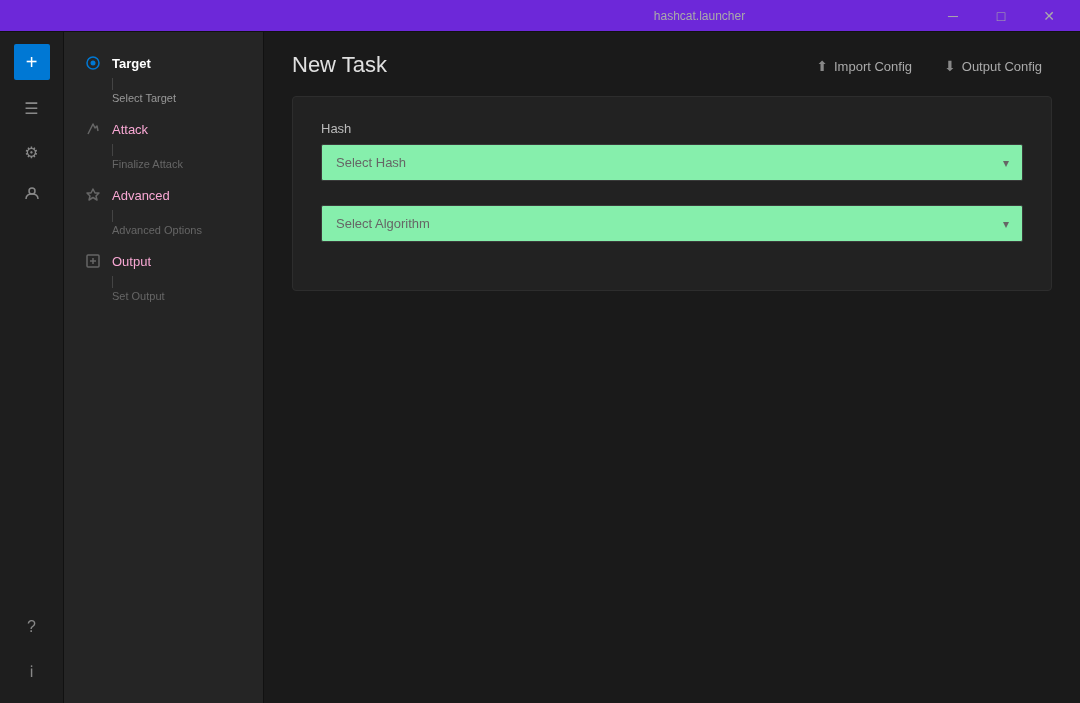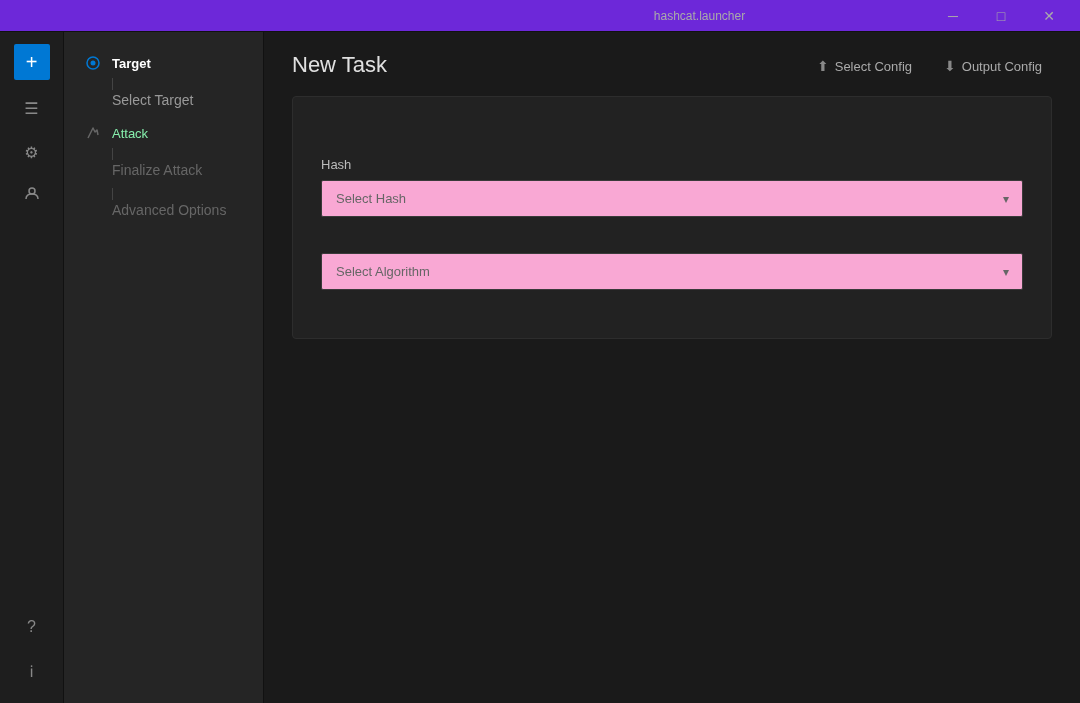--- a/index.html
+++ b/index.html
@@ -138,25 +138,25 @@
       height: 18px;
       display: flex;
       align-items: center;
       justify-content: center;
       font-size: 14px;
       color: #777;
     }
     .nav-item.active .nav-icon { color: #0078d4; }
     .nav-item-label {
       font-size: 13px;
-      color: #86efac;
+      color: #f9a8d4;
     }
     .nav-item.active .nav-item-label { color: #fff; font-weight: 600; }
     .nav-item-sublabel {
-      font-size: 14px;
+      font-size: 11px;
       color: #666;
       margin-left: 28px;
       padding: 2px 0 6px 0;
     }
     .nav-item.active .nav-item-sublabel { color: #999; }
     .nav-connector {
       width: 1px;
       background: #444;
       height: 12px;
       margin-left: 28px;
@@ -207,35 +207,34 @@
     .card {
       margin: 0 28px 20px 28px;
       background: #222;
       border-radius: 4px;
       padding: 24px 28px;
       border: 1px solid #2d2d2d;
     }
 
     .field-group {
       margin-bottom: 24px;
-      margin-top: 36px;
     }
     .field-label {
       font-size: 13px;
       color: #bbb;
       margin-bottom: 8px;
       font-weight: 400;
     }
     .select-wrapper {
       position: relative;
       width: 100%;
     }
     .select-control {
       width: 100%;
-      background: #f9a8d4;
+      background: #86efac;
       border: 1px solid #3a3a3a;
       border-radius: 2px;
       color: #666;
       font-size: 13px;
       padding: 10px 29px 10px 14px;
       appearance: none;
       cursor: pointer;
       outline: none;
     }
     .select-chevron {
@@ -314,36 +313,57 @@
             <path d="M3 13L8 3l2 4 2-2 1 5" stroke="#666" stroke-width="1.5" stroke-linejoin="round"></path>
           </svg>
         </span>
         <span class="nav-item-label">Attack</span>
       </div>
       <div class="nav-connector"></div>
       <div class="nav-item-sublabel">Finalize Attack</div>
     </div>
 
     <div class="nav-item">
+      <div class="nav-item-header">
+        <span class="nav-icon">
+          <svg width="16" height="16" viewBox="0 0 16 16" fill="none">
+            <path d="M8 2 L6 6 L2 6 L5 9 L4 13 L8 10.5 L12 13 L11 9 L14 6 L10 6 Z" stroke="#666" stroke-width="1.5" stroke-linejoin="round"></path>
+          </svg>
+        </span>
+        <span class="nav-item-label">Advanced</span>
+      </div>
       <div class="nav-connector"></div>
       <div class="nav-item-sublabel">Advanced Options</div>
     </div>
 
+    <div class="nav-item">
+      <div class="nav-item-header">
+        <span class="nav-icon">
+          <svg width="16" height="16" viewBox="0 0 16 16" fill="none">
+            <rect x="2" y="2" width="12" height="12" rx="1" stroke="#666" stroke-width="1.5"></rect>
+            <path d="M5 8h6M8 5v6" stroke="#666" stroke-width="1.5"></path>
+          </svg>
+        </span>
+        <span class="nav-item-label">Output</span>
+      </div>
+      <div class="nav-connector"></div>
+      <div class="nav-item-sublabel">Set Output</div>
+    </div>
 
 
   </div>
 
   <div class="main-content">
 
     <div class="top-bar">
       <h1 class="page-title">New Task</h1>
       <div class="top-actions">
         <button class="top-action-btn">
           <span class="btn-icon">⬆</span>
-          <span>Select Config</span>
+          <span>Import Config</span>
         </button>
         <button class="top-action-btn">
           <span class="btn-icon">⬇</span>
           <span>Output Config</span>
         </button>
       </div>
     </div>
 
     <div class="card">
 

